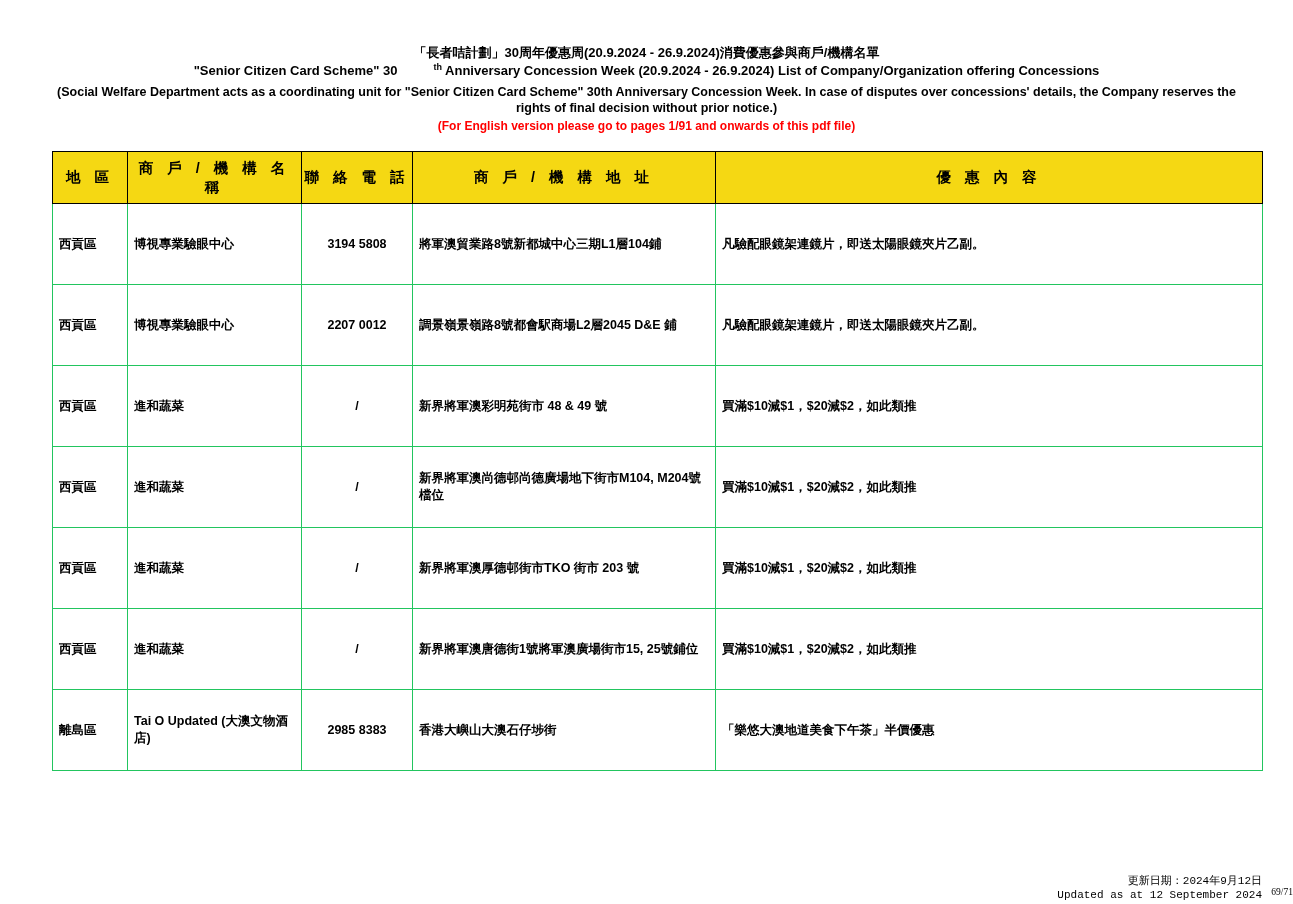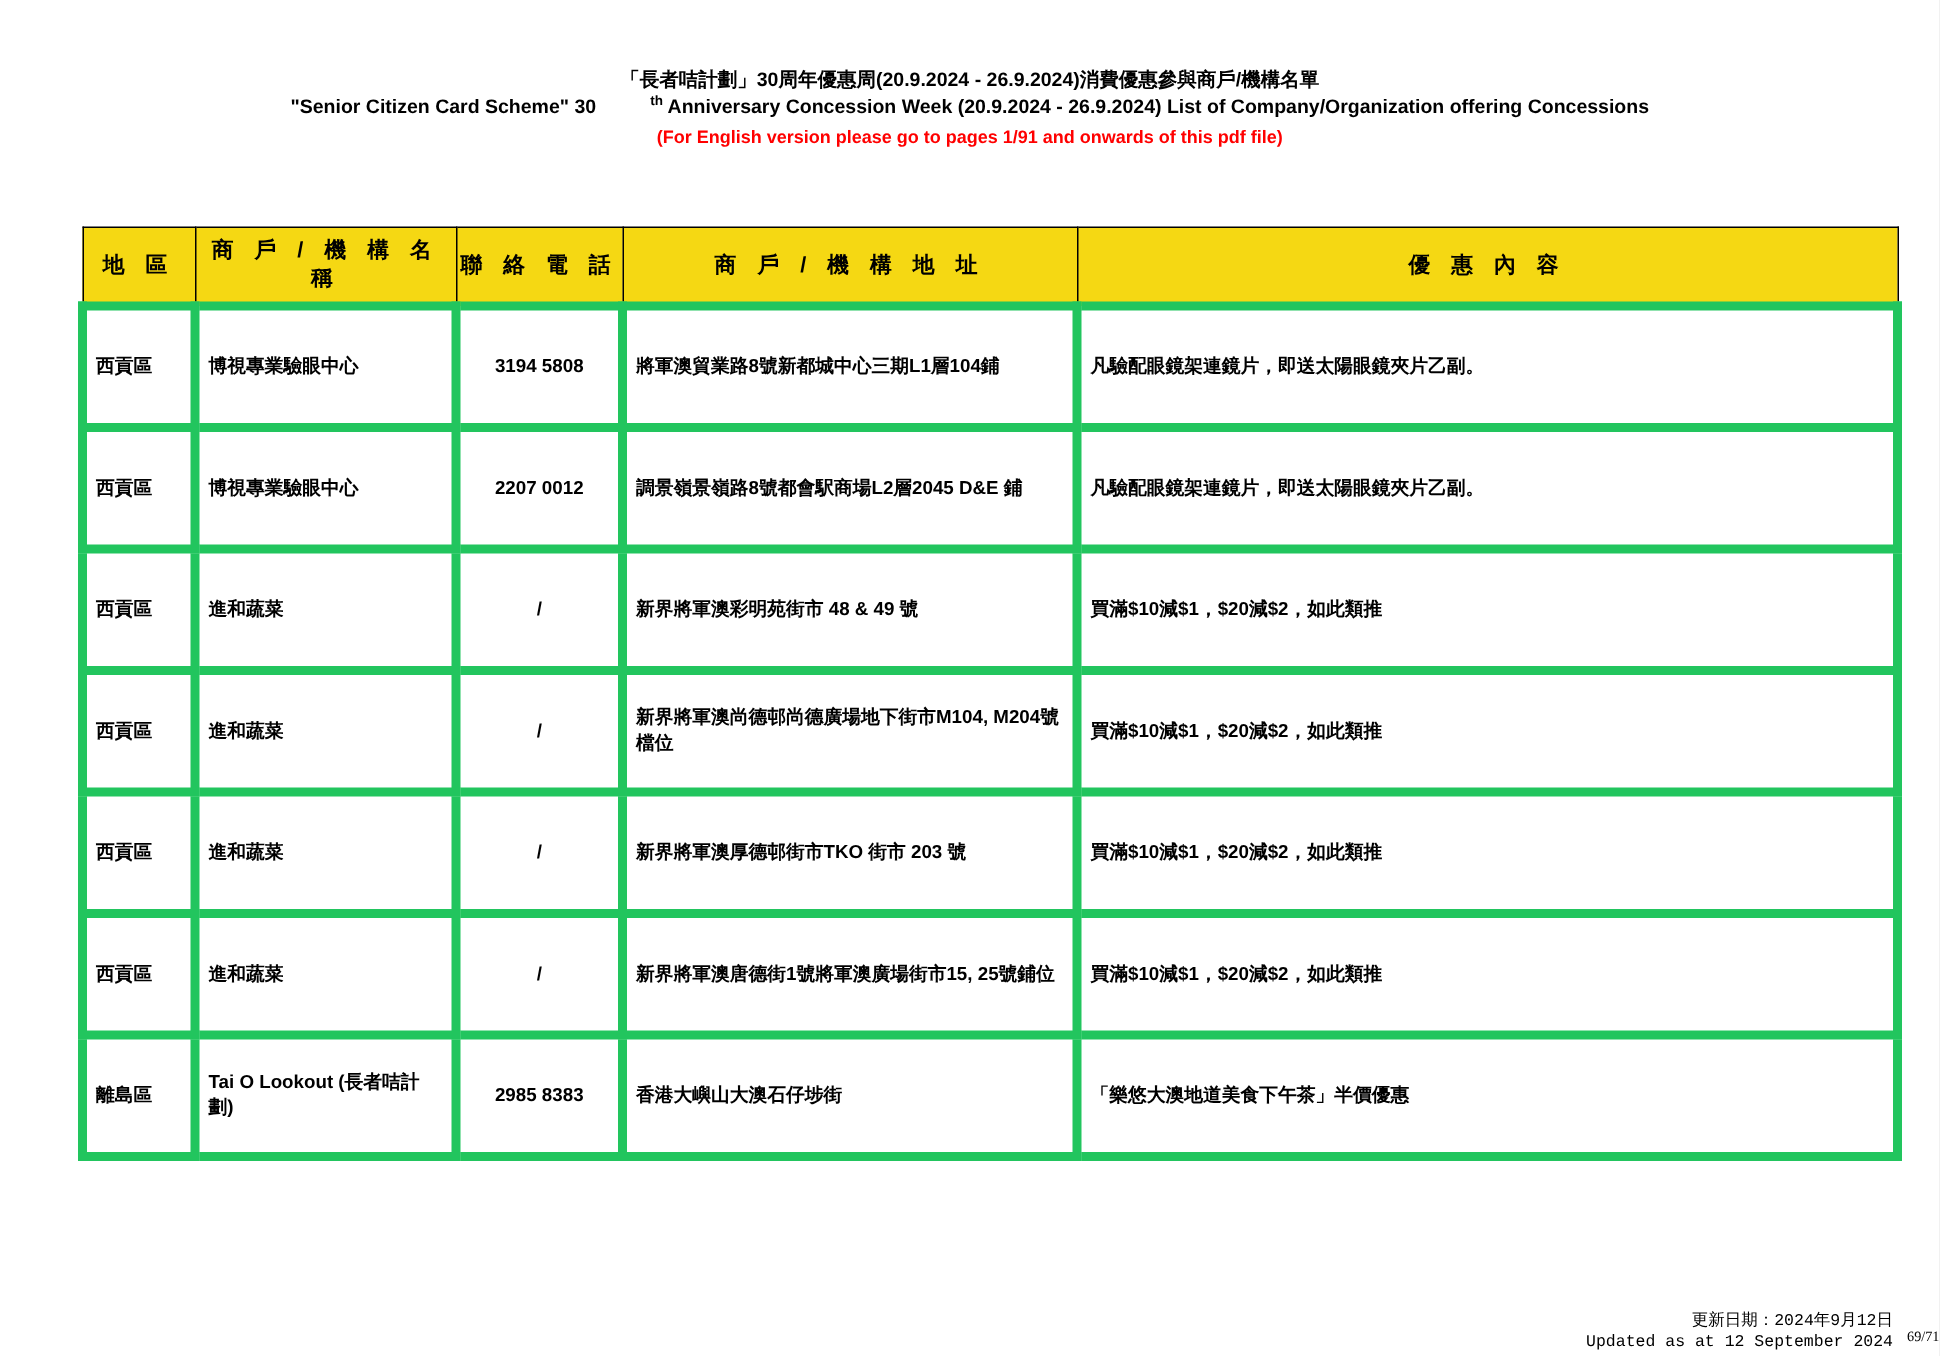--- a/index.html
+++ b/index.html
@@ -40,21 +40,21 @@
     background: #F5D813;
     border: 1px solid #000;
     height: 52px;
     font-size: 14.5px;
     font-weight: bold;
     letter-spacing: 5px;
     text-align: center;
     vertical-align: middle;
   }
   .conc-table td {
-    border: 6px solid #22c55e;
+    border: 1px solid #22c55e;
     font-size: 12.5px;
     font-weight: bold;
     vertical-align: middle;
     padding: 4px 6px;
     line-height: 17px;
   }
   .conc-table tbody tr { height: 81px; }
   .conc-table td.col-phone { text-align: center; }
   .footer-page {
     position: absolute;
@@ -76,20 +76,21 @@
   }
 </style>
 </head>
 <body>
 
 <div class="page">
 
   <div class="doc-header">
     <div class="title-zh">「長者咭計劃」30周年優惠周(20.9.2024 - 26.9.2024)消費優惠參與商戶/機構名單</div>
     <div class="title-en"><span>"Senior Citizen Card Scheme" 30</span><sup>th</sup><span> Anniversary Concession Week (20.9.2024 - 26.9.2024) List of Company/Organization offering Concessions</span></div>
+    <div class="note-en">(Social Welfare Department acts as a coordinating unit for "Senior Citizen Card Scheme" 30th Anniversary Concession Week. In case of disputes over concessions'  details, the Company reserves the rights of final decision without prior notice.)</div>
     <div class="note-red">(For English version please go to pages 1/91 and onwards of this pdf file)</div>
   </div>
 
   <table class="conc-table">
     <colgroup>
       <col style="width:75px">
       <col style="width:174px">
       <col style="width:111px">
       <col style="width:303px">
       <col style="width:547px">
@@ -141,21 +142,21 @@
       </tr>
       <tr>
         <td>西貢區</td>
         <td>進和蔬菜</td>
         <td class="col-phone">/</td>
         <td>新界將軍澳唐德街1號將軍澳廣場街市15, 25號鋪位</td>
         <td>買滿$10減$1，$20減$2，如此類推</td>
       </tr>
       <tr>
         <td>離島區</td>
-        <td>Tai O Lookout (長者咭計劃)</td>
+        <td>Tai O Updated (大澳文物酒店)</td>
         <td class="col-phone">2985 8383</td>
         <td>香港大嶼山大澳石仔埗街</td>
         <td>「樂悠大澳地道美食下午茶」半價優惠</td>
       </tr>
     </tbody>
   </table>
 
   <div class="footer-page">69/71</div>
 
   <div class="footer-updated">

